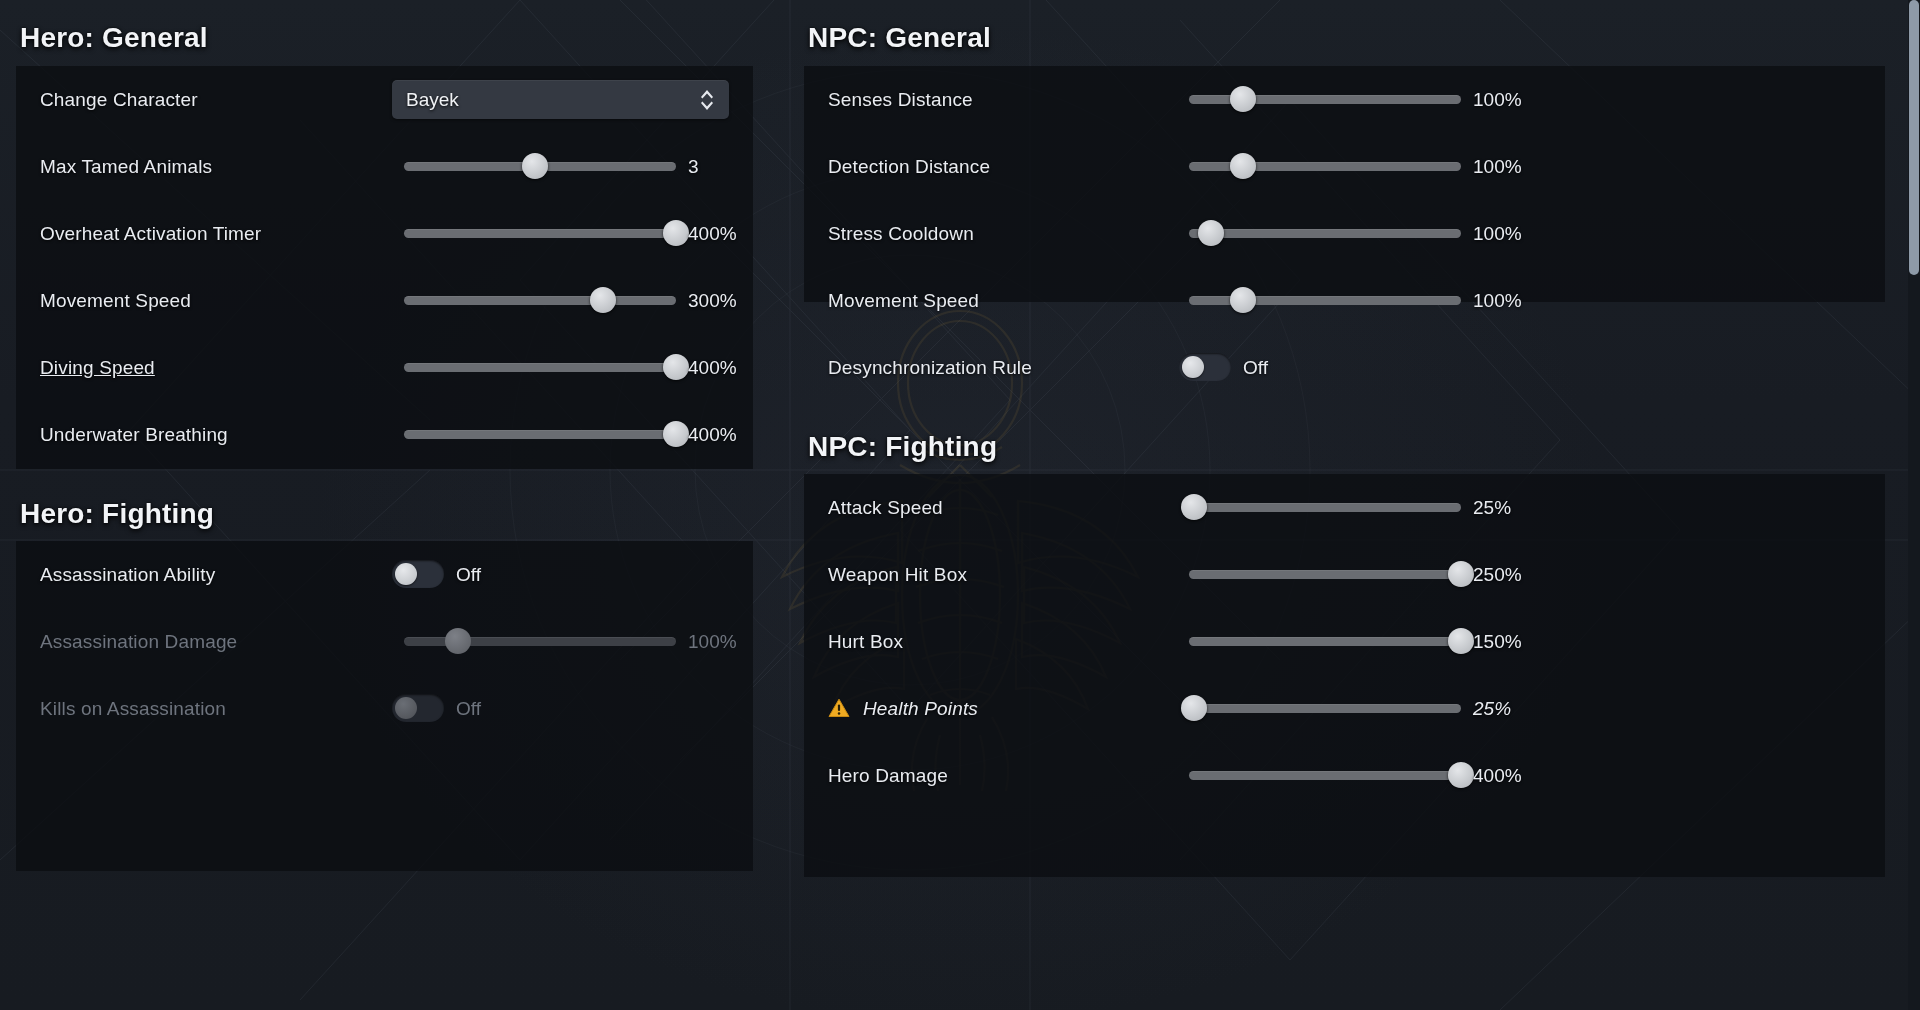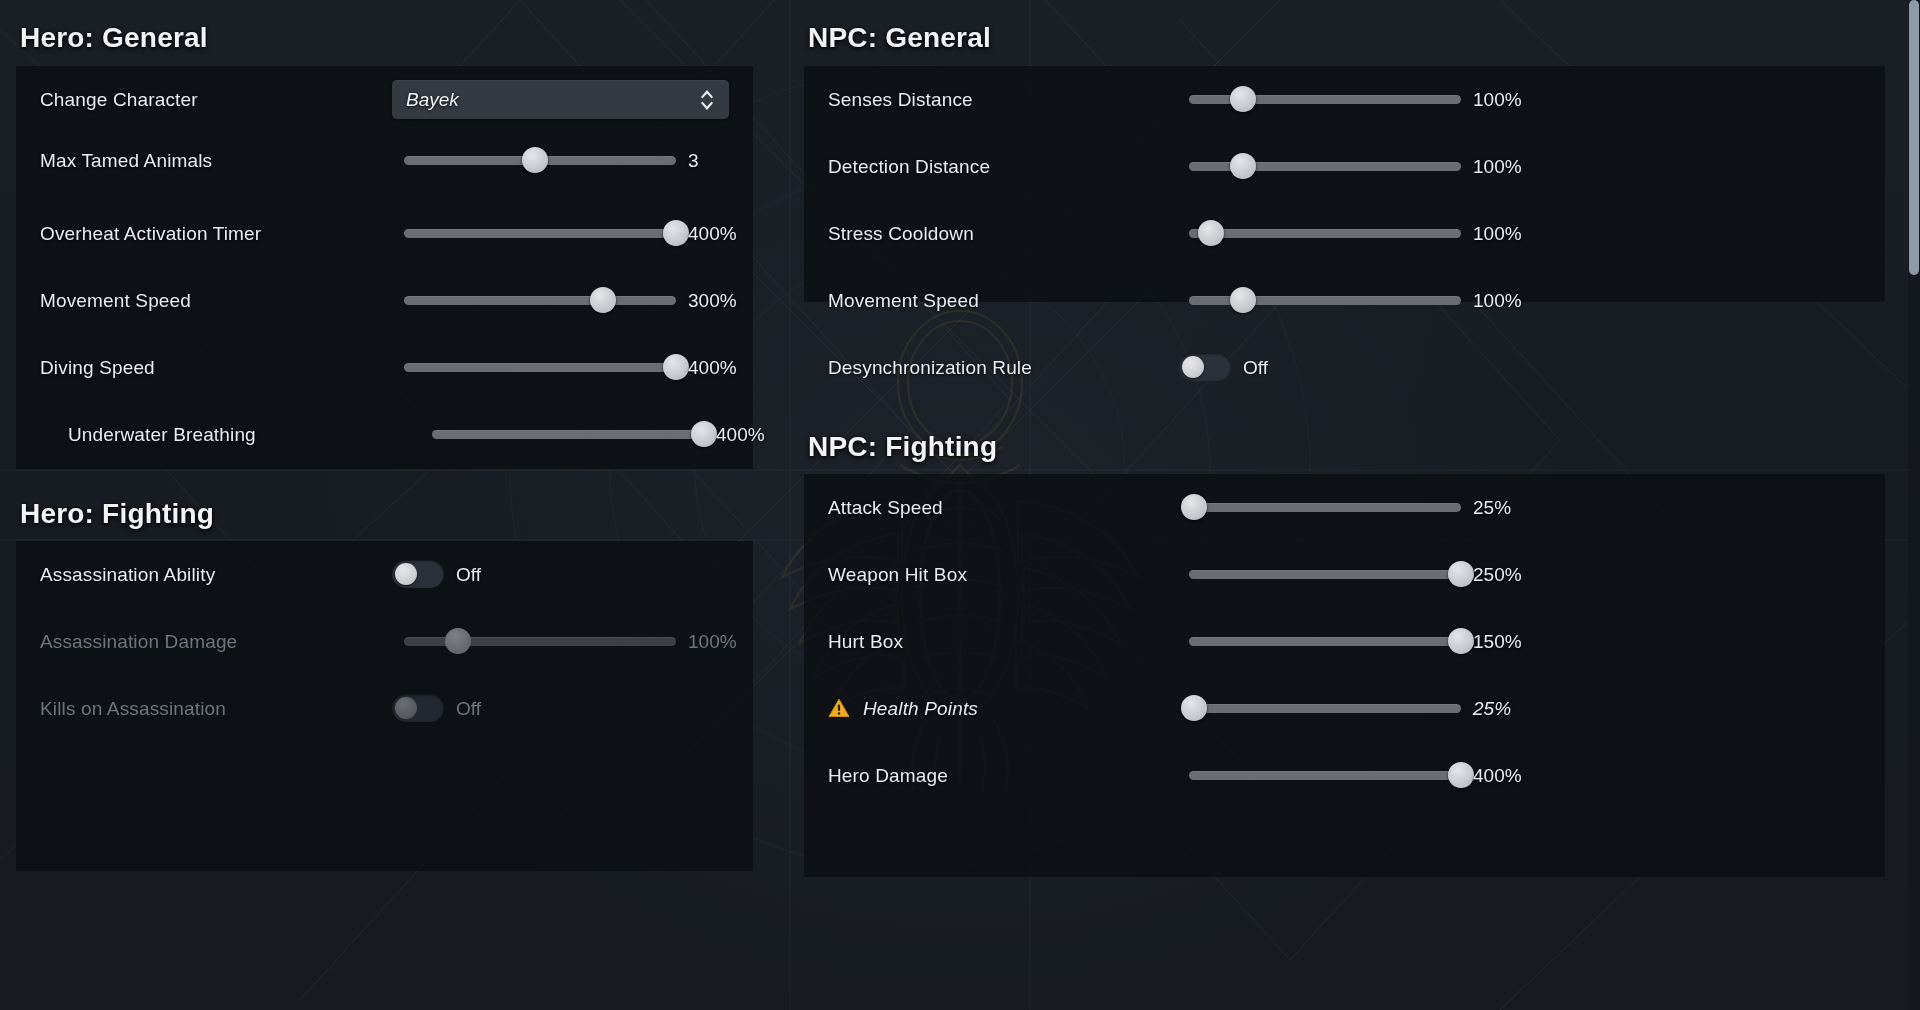--- a/index.html
+++ b/index.html
@@ -249,30 +249,30 @@
       <path d="M190,470 q-8,30 -2,56 M230,470 q8,30 2,56"></path>
     </g>
   </svg>
 
   <div class="section-title" style="left:20px; top:22px;">Hero: General</div>
 
   <div class="panel" style="left:16px; top:66px; width:737px; height:403px;">
 
     <div class="row" style="top:0px;">
       <span class="row-label" style="left:24px;">Change Character</span>
-      <div class="dropdown" style="left:376px; top:14px; width:337px; height:39px;font-style:italic;">
+      <div class="dropdown" style="left:376px; top:14px; width:337px; height:39px;">
         <span class="dd-value">Bayek</span>
         <svg class="dd-arrows" viewBox="0 0 16 26">
           <path d="M8 3 L14 10 L12.6 11.4 L8 6.6 L3.4 11.4 L2 10 Z" fill="#e6e9ee"></path>
           <path d="M8 23 L2 16 L3.4 14.6 L8 19.4 L12.6 14.6 L14 16 Z" fill="#e6e9ee"></path>
         </svg>
       </div>
     </div>
 
-    <div class="row" style="top:61px;">
+    <div class="row" style="top:67px;">
       <span class="row-label" style="left:24px;">Max Tamed Animals</span>
       <div class="slider" style="left:388px; top:20px; width:272px;">
         <div class="track"></div>
         <div class="thumb" style="left:48%;"></div>
       </div>
       <span class="slider-value" style="left:672px;">3</span>
     </div>
 
     <div class="row" style="top:134px;">
       <span class="row-label" style="left:24px;">Overheat Activation Timer</span>
@@ -286,29 +286,29 @@
     <div class="row" style="top:201px;">
       <span class="row-label" style="left:24px;">Movement Speed</span>
       <div class="slider" style="left:388px; top:20px; width:272px;">
         <div class="track"></div>
         <div class="thumb" style="left:73%;"></div>
       </div>
       <span class="slider-value" style="left:672px;">300%</span>
     </div>
 
     <div class="row" style="top:268px;">
-      <span class="row-label" style="left:24px;">Diving Speed</span>
+      <span class="row-label" style="left:24px;text-decoration:underline;">Diving Speed</span>
       <div class="slider" style="left:388px; top:20px; width:272px;">
         <div class="track"></div>
         <div class="thumb" style="left:100%;"></div>
       </div>
       <span class="slider-value" style="left:672px;">400%</span>
     </div>
 
-    <div class="row" style="top:335px;margin-left:28px;">
+    <div class="row" style="top:335px;">
       <span class="row-label" style="left:24px;">Underwater Breathing</span>
       <div class="slider" style="left:388px; top:20px; width:272px;">
         <div class="track"></div>
         <div class="thumb" style="left:100%;"></div>
       </div>
       <span class="slider-value" style="left:672px;">400%</span>
     </div>
   </div>
 
   <div class="section-title" style="left:20px; top:498px;">Hero: Fighting</div>

